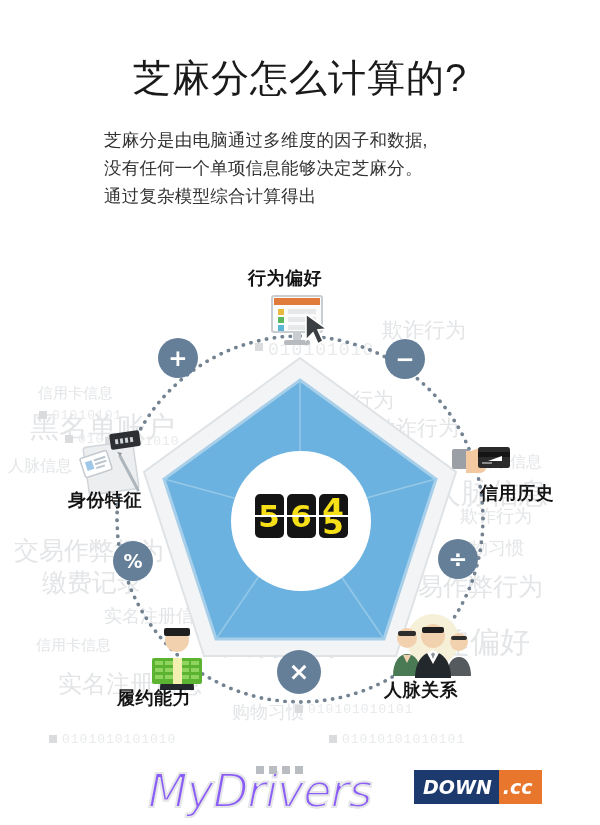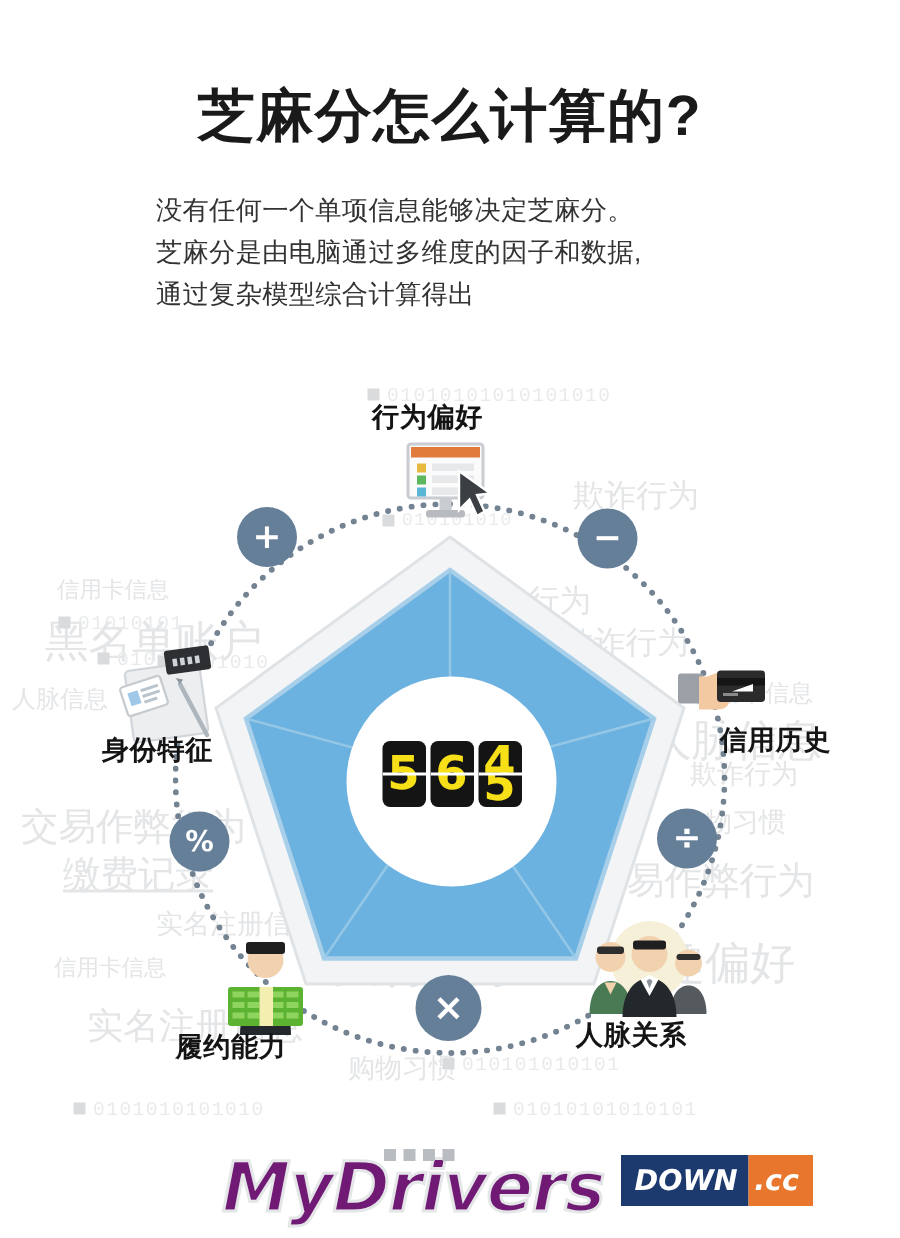--- a/index.html
+++ b/index.html
@@ -21,21 +21,21 @@
   
   .header {
     position: absolute;
     left: 0; top: 0;
     width: 600px;
     padding-top: 58px;
     text-align: center;
   }
   .title {
     font-size: 38px;
-    font-weight: bold;
+    font-weight: normal;
     color: #1a1a1a;
     letter-spacing: 1px;
     line-height: 1.1;
     margin: 0;
   }
   .subtitle {
     margin: 26px 0 0 0;
     font-size: 17.5px;
     color: #333333;
     line-height: 1.62;
@@ -200,23 +200,23 @@
   .footer {
     position: absolute;
     left: 0; top: 756px;
     width: 600px; height: 69px;
   }
   .mydrivers {
     position: absolute;
     left: 148px; top: 8px;
     font-size: 46px;
     font-style: italic;
-    font-weight: bold;
+    font-weight: normal;
     letter-spacing: -1px;
-    color: #701a75;
+    color: #8b5cf6;
     -webkit-text-stroke: 2px #e4e6e8;
     text-shadow: 0 1px 0 #d8dadd;
     font-family: "DejaVu Sans", sans-serif;
   }
   .mydrivers .dots {
     position: absolute;
     left: 108px; top: 2px;
     display: flex;
     gap: 5px;
   }
@@ -253,48 +253,47 @@
   }
 </style>
 </head>
 <body>
 
 <div id="page">
 
   <div class="header">
     <h1 class="title">芝麻分怎么计算的?</h1>
     <div class="subtitle">
+      <div>芝麻分是由电脑通过多维度的因子和数据,</div>
       <div>没有任何一个单项信息能够决定芝麻分。</div>
-      <div>芝麻分是由电脑通过多维度的因子和数据,</div>
       <div>通过复杂模型综合计算得出</div>
     </div>
   </div>
 
   <div class="wm-layer" id="wm-layer">
       <div class="wm" style="left: 382px; top: 80px; font-size: 21px;">欺诈行为</div>
       <div class="wm" style="left: 38px; top: 148px; font-size: 15px;">信用卡信息</div>
       <div class="wm" style="left: 30px; top: 172px; font-size: 29px;">黑名单账户</div>
       <div class="wm" style="left: 8px; top: 220px; font-size: 16px;">人脉信息</div>
       <div class="wm" style="left: 352px; top: 150px; font-size: 21px;">行为</div>
       <div class="wm" style="left: 375px; top: 178px; font-size: 21px;">欺诈行为</div>
       <div class="wm" style="left: 462px; top: 216px; font-size: 16px;">信用卡信息</div>
       <div class="wm" style="left: 432px; top: 238px; font-size: 29px;">人脉信息</div>
       <div class="wm" style="left: 460px; top: 268px; font-size: 18px;">欺诈行为</div>
       <div class="wm" style="left: 452px; top: 300px; font-size: 18px;">购物习惯</div>
       <div class="wm" style="left: 14px; top: 298px; font-size: 25px;">交易作弊行为</div>
-      <div class="wm" style="left: 42px; top: 330px; font-size: 25px; text-decoration: underline;">缴费记录</div>
+      <div class="wm" style="left: 42px; top: 330px; font-size: 25px;">缴费记录</div>
       <div class="wm" style="left: 418px; top: 334px; font-size: 25px;">易作弊行为</div>
       <div class="wm" style="left: 104px; top: 368px; font-size: 18px;">实名注册信息</div>
       <div class="wm" style="left: 36px; top: 400px; font-size: 15px;">信用卡信息</div>
       <div class="wm" style="left: 222px; top: 386px; font-size: 32px;">支付流水</div>
       <div class="wm" style="left: 440px; top: 386px; font-size: 30px;">趣偏好</div>
       <div class="wm" style="left: 58px; top: 432px; font-size: 24px;">实名注册信息</div>
       <div class="wm" style="left: 232px; top: 464px; font-size: 18px;">购物习惯</div>
-      <div class="wm binary sq" style="left: 258px; top: 20px; font-size: 13px;">01010101010101010</div>
-      <div class="wm binary sq" style="left: 268px; top: 104px; font-size: 12px;">010101010</div>
+      <div class="wm binary sq" style="left: 268px; top: 104px; font-size: 18px;">010101010</div>
       <div class="wm binary sq" style="left: 52px; top: 172px; font-size: 13px;">01010101</div>
       <div class="wm binary sq" style="left: 78px; top: 196px; font-size: 13px;">010101</div>
       <div class="wm binary sq" style="left: 286px; top: 140px; font-size: 13px;">010</div>
       <div class="wm binary sq" style="left: 118px; top: 198px; font-size: 13px;">0101010</div>
       <div class="wm binary sq" style="left: 308px; top: 466px; font-size: 13px;">010101010101</div>
       <div class="wm binary sq" style="left: 62px; top: 496px; font-size: 13px;">0101010101010</div>
       <div class="wm binary sq" style="left: 342px; top: 496px; font-size: 13px;">01010101010101</div>
     </div>
 
   <div class="diagram">

